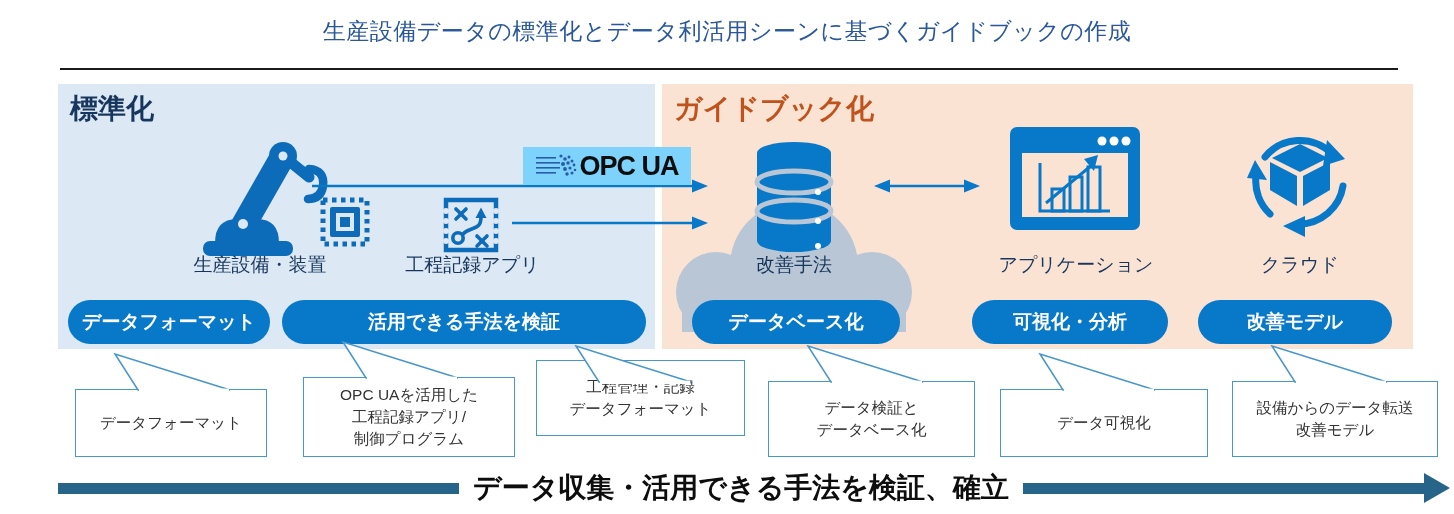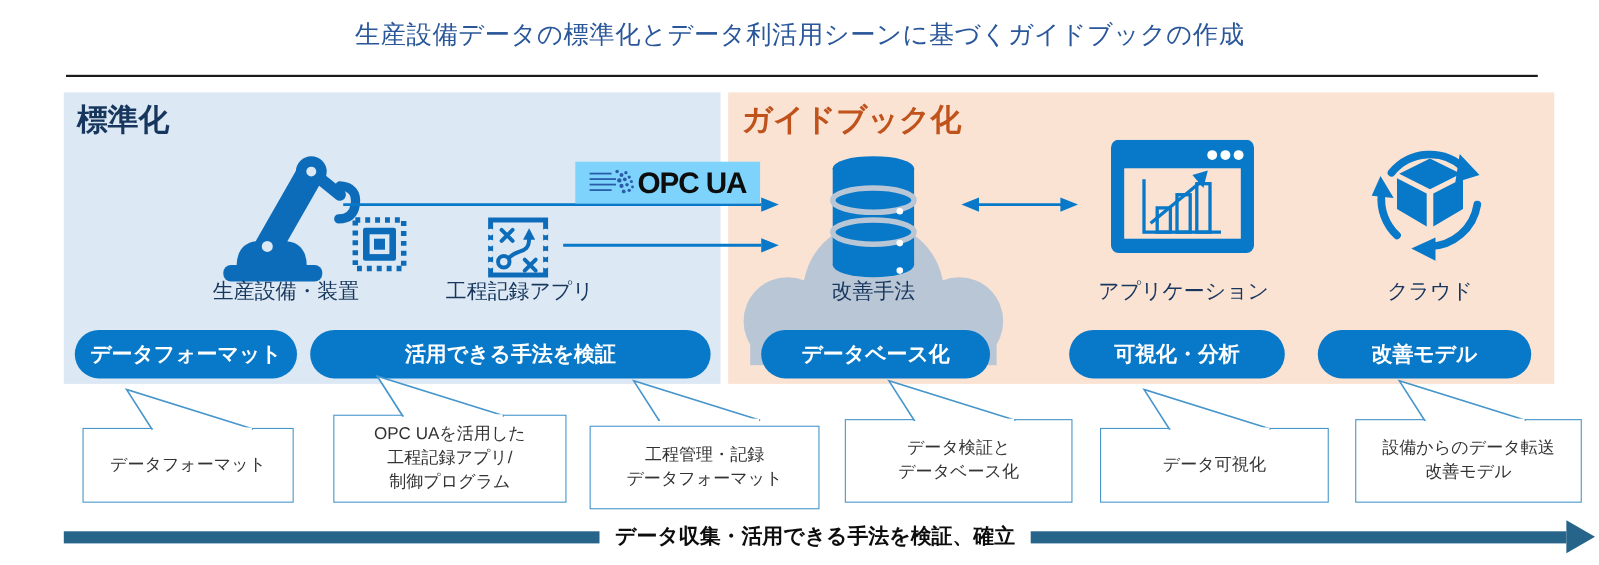--- a/index.html
+++ b/index.html
@@ -43,21 +43,21 @@
   }
   .opc-text{
     font-size:27px;font-weight:bold;color:#0d0d0d;letter-spacing:-1px;
     font-family:"Liberation Sans",sans-serif;
   }
   .bottom-arrow{
     left:58px;top:469px;width:1392px;height:38px;display:flex;align-items:center;z-index:2;
   }
   .ba-bar{height:11px;background:#26648a;flex:1;}
   .ba-text{
-    padding:0 14px;font-size:19px;font-weight:bold;color:#0d0d0d;white-space:nowrap;
+    padding:0 14px;font-size:28px;font-weight:bold;color:#0d0d0d;white-space:nowrap;
   }
   .ba-head{
     width:0;height:0;border-left:26px solid #26648a;
     border-top:15px solid transparent;border-bottom:15px solid transparent;
   }
 </style>
 </head>
 <body>
 
 <div class="canvas">
@@ -248,21 +248,21 @@
     </svg>
 
   <div class="abs callout" style="left:75px;top:389px;width:190px;height:66px">
     <span>データフォーマット</span>
   </div>
   <div class="abs callout" style="left:303px;top:377px;width:210px;height:78px">
     <span>OPC UAを活用した</span>
     <span>工程記録アプリ/</span>
     <span>制御プログラム</span>
   </div>
-  <div class="abs callout" style="left:536px;top:387px;width:207px;height:74px">
+  <div class="abs callout" style="left:536px;top:360px;width:207px;height:74px">
     <span>工程管理・記録</span>
     <span>データフォーマット</span>
   </div>
   <div class="abs callout" style="left:1000px;top:389px;width:206px;height:66px">
     <span>データ可視化</span>
   </div>
   <div class="abs callout" style="left:768px;top:381px;width:205px;height:74px">
     <span>データ検証と</span>
     <span>データベース化</span>
   </div>

